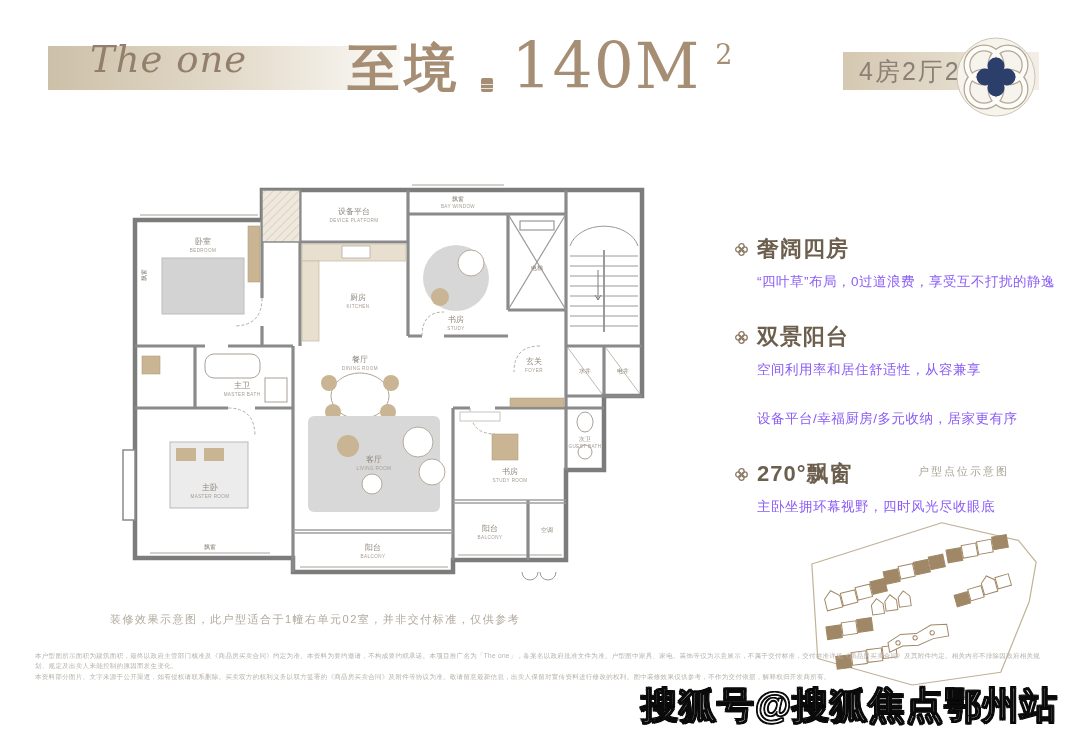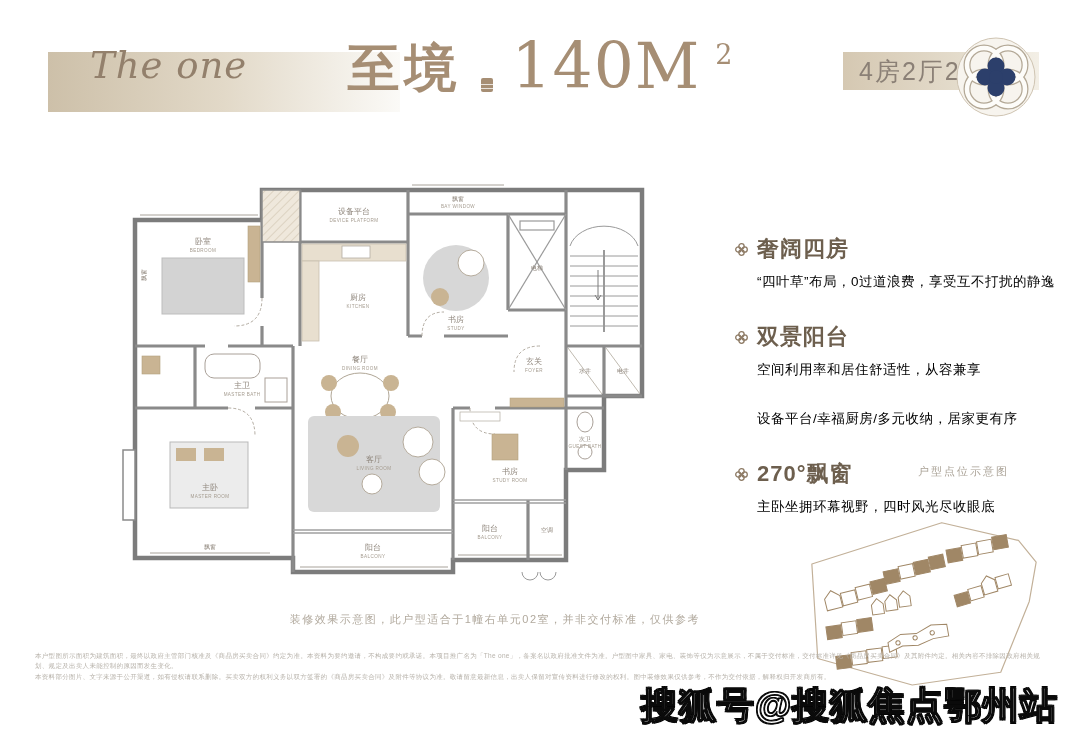--- a/index.html
+++ b/index.html
@@ -2,21 +2,21 @@
 <html><head>
 <meta charset="utf-8">
 <style>
   html,body{margin:0;padding:0;}
   body{
     width:1080px;height:737px;position:relative;overflow:hidden;
     background:#ffffff;font-family:"Liberation Sans",sans-serif;
   }
   
   .brand-band{
-    position:absolute;left:48px;top:52px;width:352px;height:60px;
+    position:absolute;left:48px;top:46px;width:352px;height:44px;
     background:linear-gradient(90deg,#cdc0a9 0%,#e2d9c8 50%,#fbfaf7 100%);
   }
   .brand-text{
     position:absolute;left:42px;top:-8px;
     font-family:"DejaVu Serif",serif;font-style:italic;
     font-size:37px;color:#93806c;letter-spacing:1px;
   }
   .title-row{
     position:absolute;left:0;right:0;top:26px;height:74px;
     display:flex;justify-content:center;align-items:flex-end;gap:19px;
@@ -49,28 +49,28 @@
   .plan-wrap{position:absolute;left:110px;top:150px;width:590px;height:480px;}
   .plan-wrap svg{width:100%;height:100%;}
   .room-zh{font-size:8px;fill:#8f867c;font-family:"Liberation Sans",sans-serif;}
   .room-en{font-size:4.6px;fill:#a59c90;letter-spacing:.4px;font-family:"Liberation Sans",sans-serif;}
   .room-sm{font-size:6px;fill:#8f867c;font-family:"Liberation Sans",sans-serif;}
   
   .features{position:absolute;left:735px;top:186px;width:320px;margin-top:48px;}
   .feature{margin-bottom:31px;}
   .feature-head{display:flex;align-items:center;gap:9px;margin-bottom:9px;}
   .feature-title{font-size:22px;font-weight:bold;color:#6d5f4e;letter-spacing:1px;}
-  .feature-desc{font-size:13.5px;color:#000000;padding-left:22px;letter-spacing:.5px;}
+  .feature-desc{font-size:13.5px;color:#8b5cf6;padding-left:22px;letter-spacing:.5px;}
   
   .site-label{position:absolute;left:918px;top:464px;font-size:11px;color:#aaa296;letter-spacing:2px;}
   .site-wrap{position:absolute;left:795px;top:505px;width:258px;height:182px;}
   .site-wrap svg{width:100%;height:100%;}
   
   .plan-note{
-    position:absolute;left:110px;top:612px;width:590px;text-align:right;
+    position:absolute;left:110px;top:612px;width:590px;text-align:left;
     font-size:11px;color:#b1a99d;letter-spacing:1.5px;
   }
   .disclaimer{
     position:absolute;left:35px;top:651px;width:1012px;
     font-size:6.5px;line-height:10px;color:#b8b3ab;letter-spacing:.3px;
   }
   .disclaimer div{margin-bottom:1px;}
   .watermark{
     position:absolute;right:22px;bottom:6px;
     font-size:37px;font-weight:bold;color:#ffffff;letter-spacing:1px;

